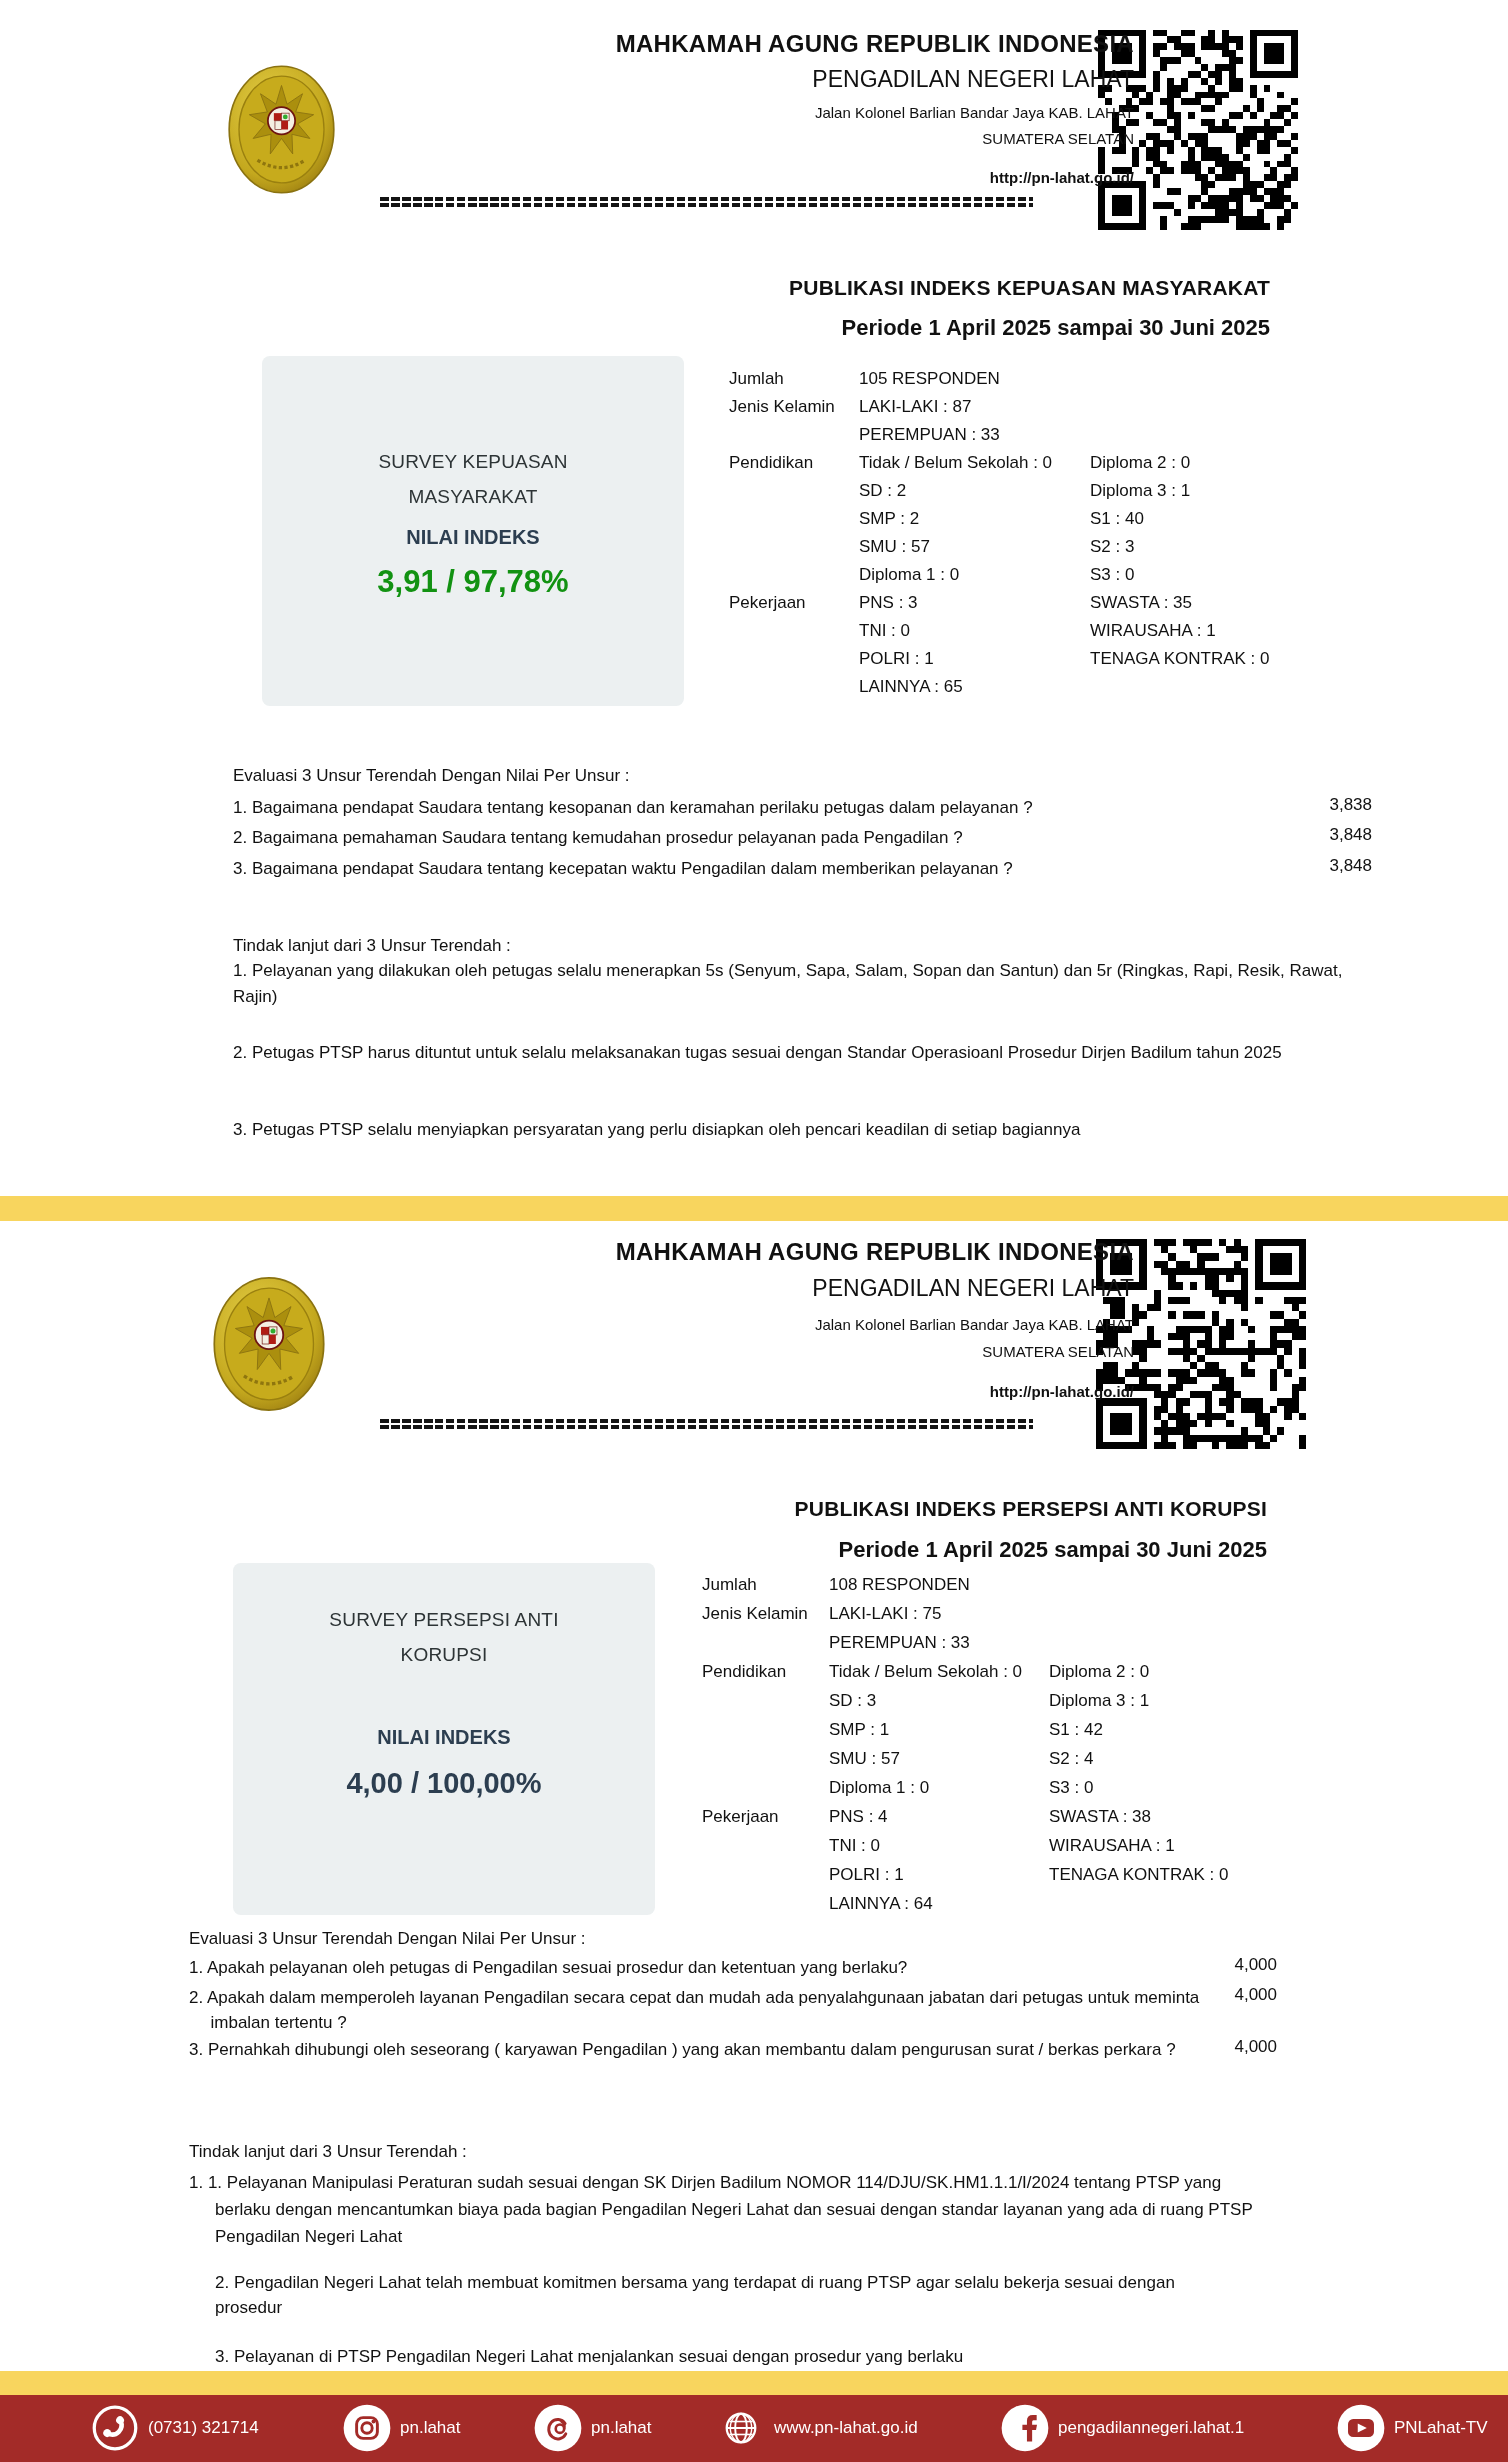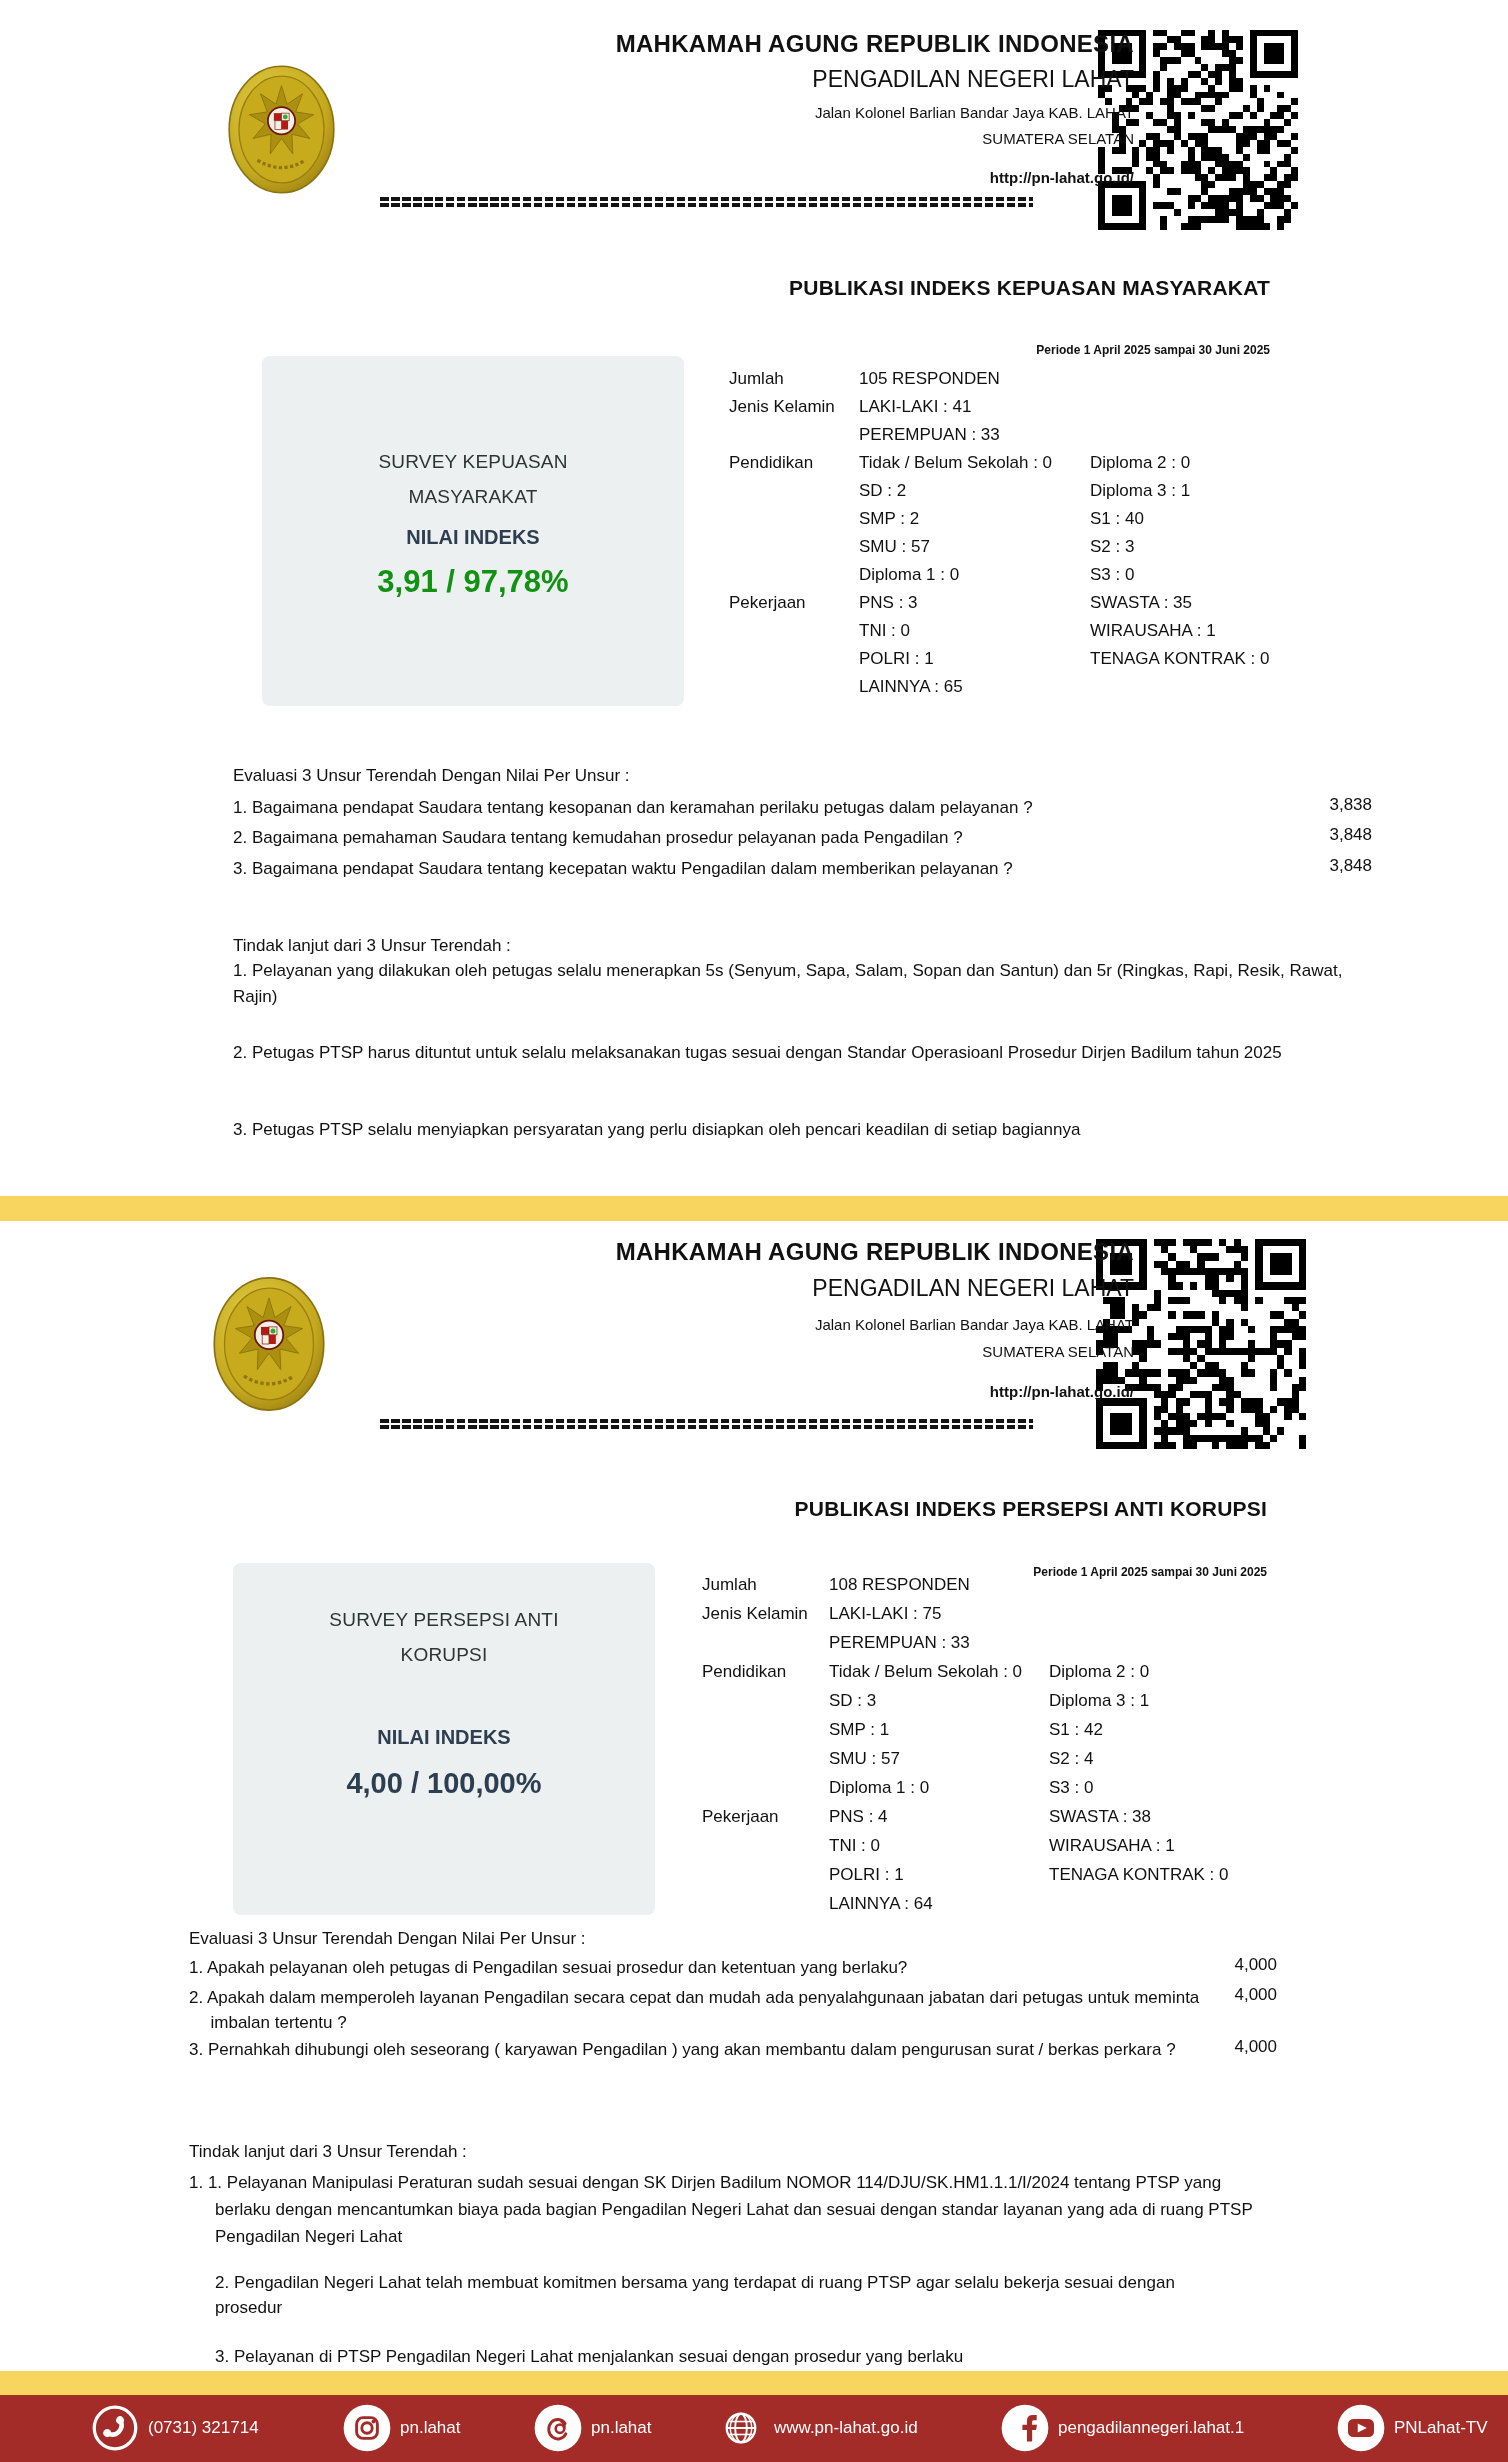--- a/index.html
+++ b/index.html
@@ -17,21 +17,21 @@
   .court{font-size:23px;}
   .addr{font-size:15px;}
   .prov{font-size:15px;}
   .web{font-size:15px;font-weight:bold;margin-top:11px;}
   .eqbar{height:3.9px;background:repeating-linear-gradient(90deg,#141414 0 8.5px,#ffffff 8.5px 11px);}
   .eqbar + .eqbar{margin-top:2.6px;}
   .divider{left:380px;width:653px;}
 
   
   .sec-title{font-size:21px;font-weight:bold;letter-spacing:0.2px;}
-  .sec-period{font-size:12px;font-weight:bold;margin-top:28px;}
+  .sec-period{font-size:22px;font-weight:bold;}
 
   
   .card{background:var(--card,#ecf0f1);border-radius:7.8px;}
   .card-line{text-align:center;font-size:19px;color:#2d3436;letter-spacing:0.2px;}
   .card-nilai{text-align:center;font-size:20px;font-weight:bold;color:var(--navy,#2c3e50);}
   .card-value{text-align:center;font-size:31px;font-weight:bold;}
   .v-green{color:var(--green,#129212);}
   .v-navy{color:var(--navy,#2c3e50);font-size:29px;}
 
   
@@ -422,21 +422,21 @@
   <div class="abs card-value v-green" style="left:262px;width:422px;top:564px">3,91 / 97,78%</div>
 
   <div class="abs demo demo1" style="left:729px;top:365px;width:691px;height:342px">
     <div class="demo-row">
         <span class="demo-label">Jumlah</span>
         <span class="demo-c1">105 RESPONDEN</span>
         <span class="demo-c2"></span>
       </div>
     <div class="demo-row">
         <span class="demo-label">Jenis Kelamin</span>
-        <span class="demo-c1">LAKI-LAKI : 41</span>
+        <span class="demo-c1">LAKI-LAKI : 87</span>
         <span class="demo-c2"></span>
       </div>
     <div class="demo-row">
         <span class="demo-label"></span>
         <span class="demo-c1">PEREMPUAN : 33</span>
         <span class="demo-c2"></span>
       </div>
     <div class="demo-row">
         <span class="demo-label">Pendidikan</span>
         <span class="demo-c1">Tidak / Belum Sekolah : 0</span>

